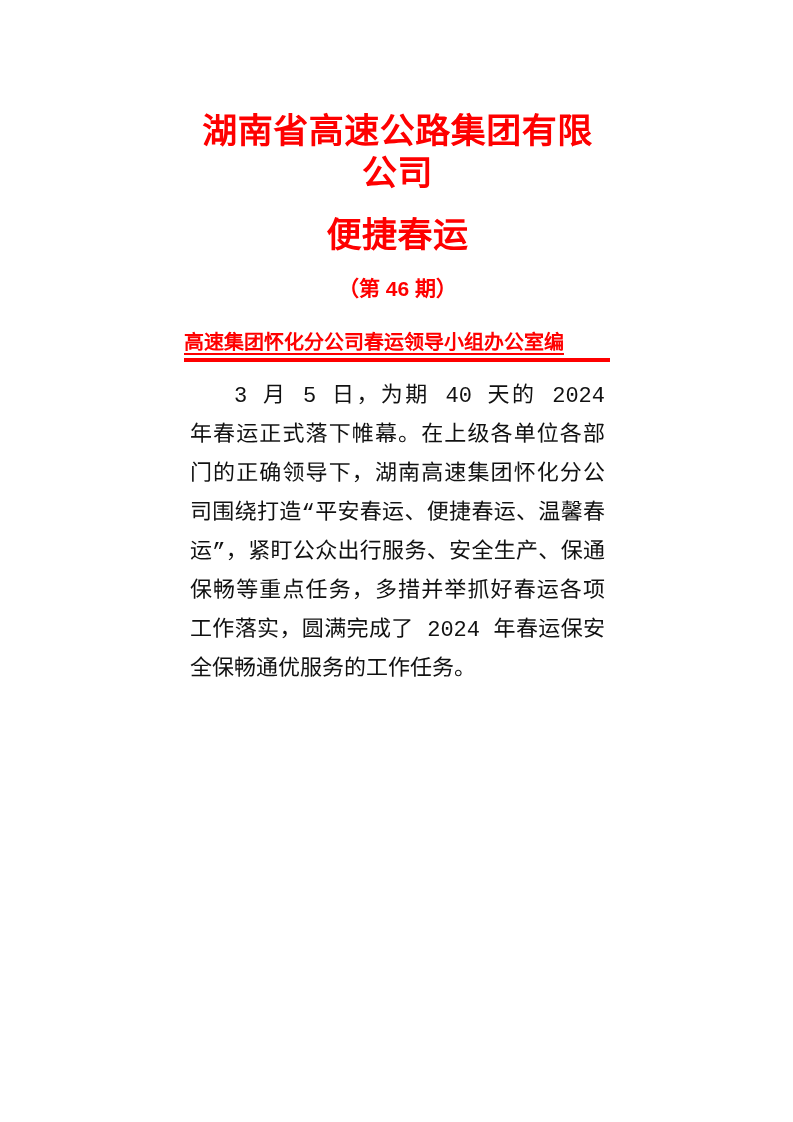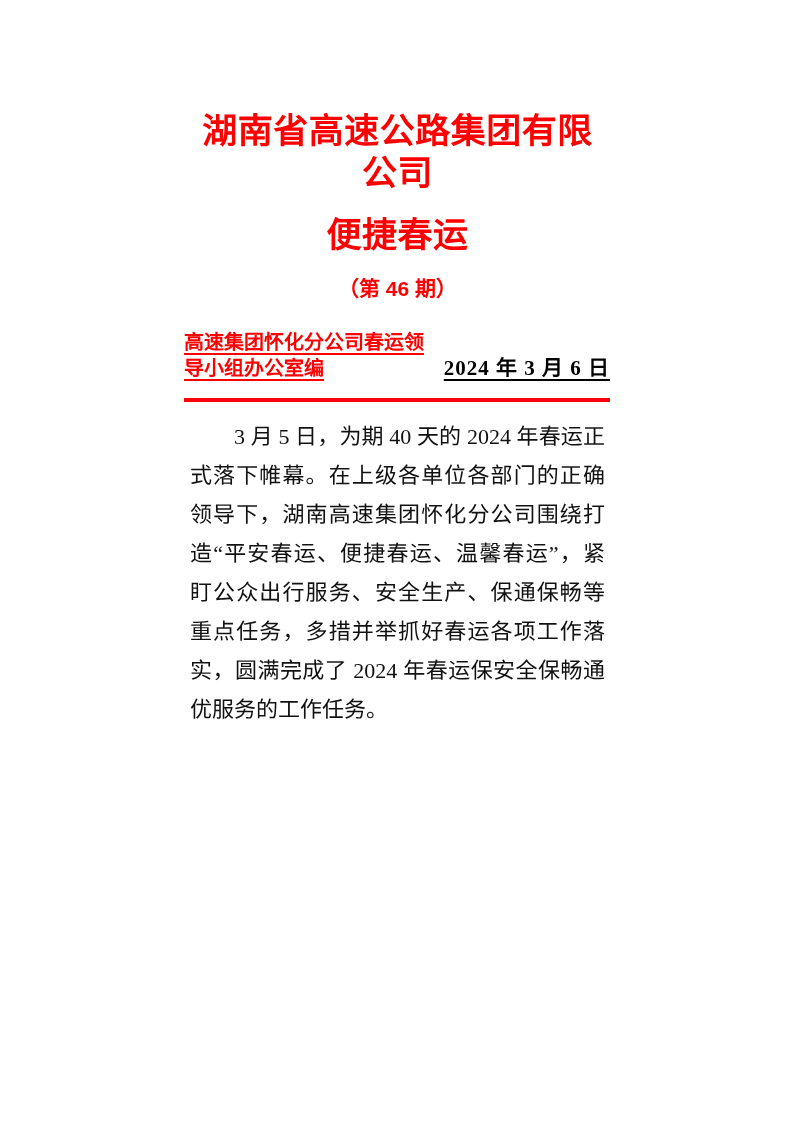--- a/index.html
+++ b/index.html
@@ -40,21 +40,21 @@
     color: var(--red);
     font-size: 21px;
     line-height: 28px;
     margin-bottom: 26px;
   }
   .editor-row {
     display: flex;
     justify-content: space-between;
     align-items: flex-end;
     margin: 0 -5px 0 -6px;
-    padding-bottom: 17px;
+    padding-bottom: 3px;
     border-bottom: 4px solid var(--red);
     text-align: left;
   }
   .editor-office {
     font-family: "Liberation Sans", "DejaVu Sans", sans-serif;
     font-weight: bold;
     color: var(--red);
     font-size: 20px;
     line-height: 26px;
     text-decoration: underline;
@@ -66,21 +66,21 @@
     color: #000000;
     font-size: 21px;
     line-height: 26px;
     text-decoration: underline;
     text-underline-offset: 4px;
     letter-spacing: 1px;
     white-space: nowrap;
   }
   .doc-body {
     margin-top: 15px;
-    font-family: Liberation Serif, serif;
+    font-family: Liberation Mono, monospace;
     color: var(--ink);
     font-size: 22px;
     line-height: 39px;
   }
   .doc-body p {
     margin: 0;
     text-indent: 2em;
     text-align: justify;
     text-justify: inter-character;
   }
@@ -88,20 +88,19 @@
 </head>
 <body style="background: rgb(255, 255, 255);">
 
 <div class="page">
   <header class="doc-header">
     <div class="title-line1">湖南省高速公路集团有限公司</div>
     <div class="title-line2">便捷春运</div>
     <div class="issue-line">（第 46 期）</div>
     <div class="editor-row">
       <span class="editor-office">高速集团怀化分公司春运领导小组办公室编</span>
-      <span class="publish-date">2024 年 3 月 6 日</span>
     </div>
   </header>
 
   <main class="doc-body">
       <p>3 月 5 日，为期 40 天的 2024 年春运正式落下帷幕。在上级各单位各部门的正确领导下，湖南高速集团怀化分公司围绕打造“平安春运、便捷春运、温馨春运”，紧盯公众出行服务、安全生产、保通保畅等重点任务，多措并举抓好春运各项工作落实，圆满完成了 2024 年春运保安全保畅通优服务的工作任务。</p>
     </main>
 </div>
 
 </body></html>

